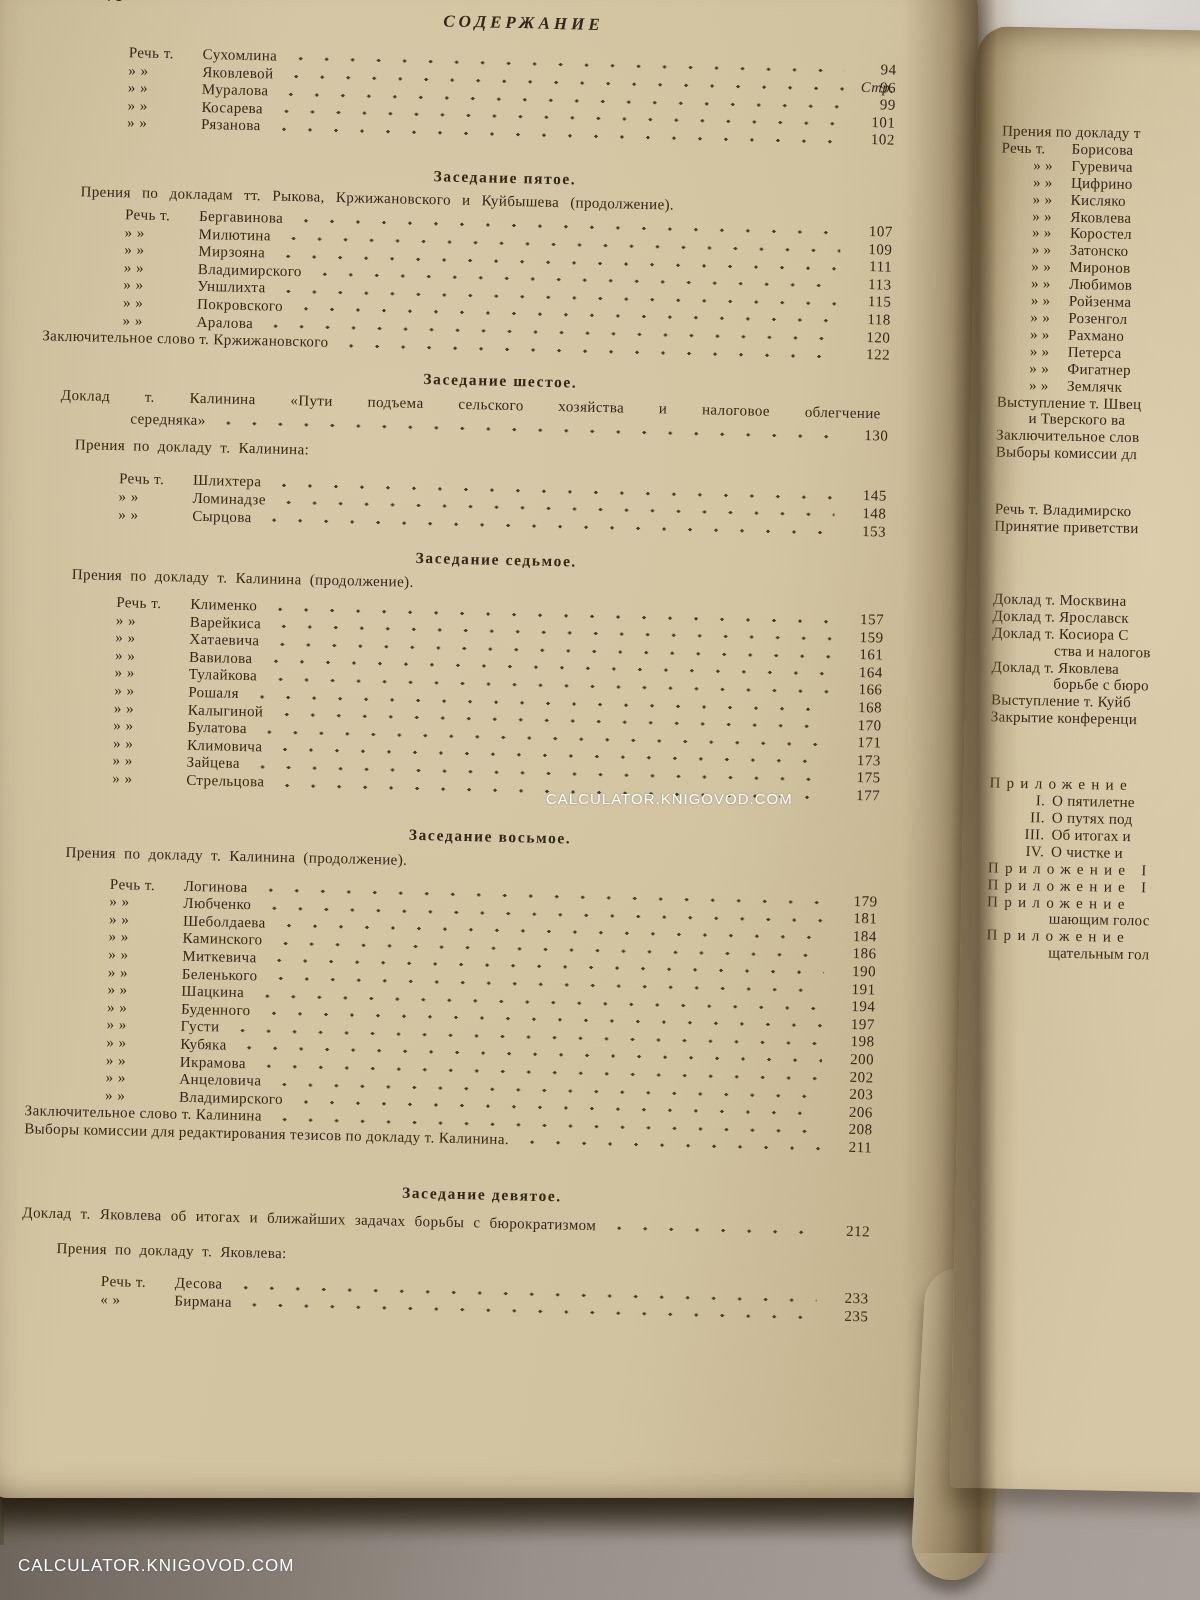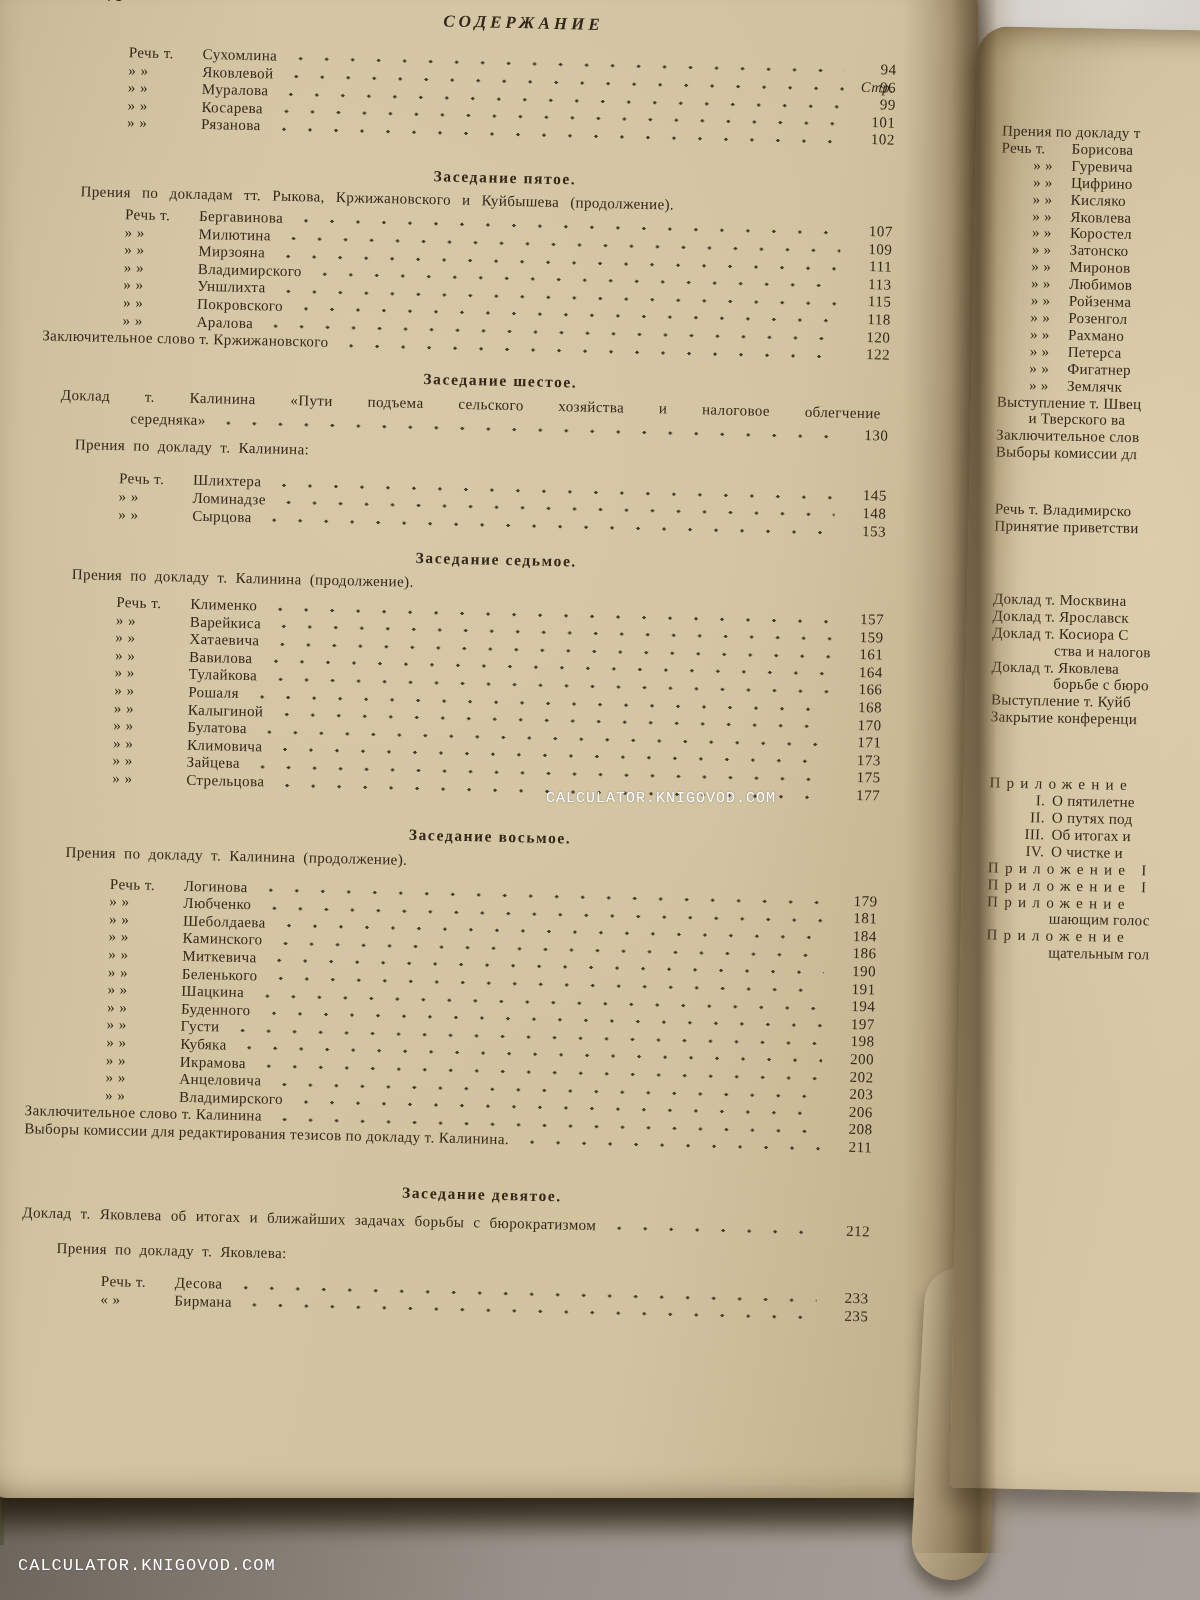--- a/index.html
+++ b/index.html
@@ -78,21 +78,21 @@
   .rrow .pre{width:70px;flex:none;}
   .rrow.cont .pre{padding-left:32px;width:38px;}
   .rrow.sub{margin-left:32px;}
   .rrow.sub2{margin-left:62px;}
   .rrow.roman{margin-left:18px;}
   .rrow .num{width:38px;flex:none;text-align:right;margin-right:7px;}
   .rrow.appx{letter-spacing:.42em;}
   .rpb{margin-top:0;}
   .rpb1{margin-top:40px;} .rpb2{margin-top:56px;} .rpb3{margin-top:49px;}
   
-  .wm{position:absolute;z-index:9;color:#ffffff;font-family:Liberation Mono, monospace;
+  .wm{position:absolute;z-index:9;color:#ffffff;font-family:Liberation Sans, sans-serif;
     letter-spacing:1px;text-shadow:0 0 2px rgba(40,40,60,.45);}
   .wm-center{left:546px;top:790px;font-size:15px;}
   .wm-corner{left:18px;top:1556px;font-size:17px;}
 </style>
 </head>
 <body>
 
 <div id="scene">
   <div class="table-bottom"></div>
   <div class="cover-edge"></div>

